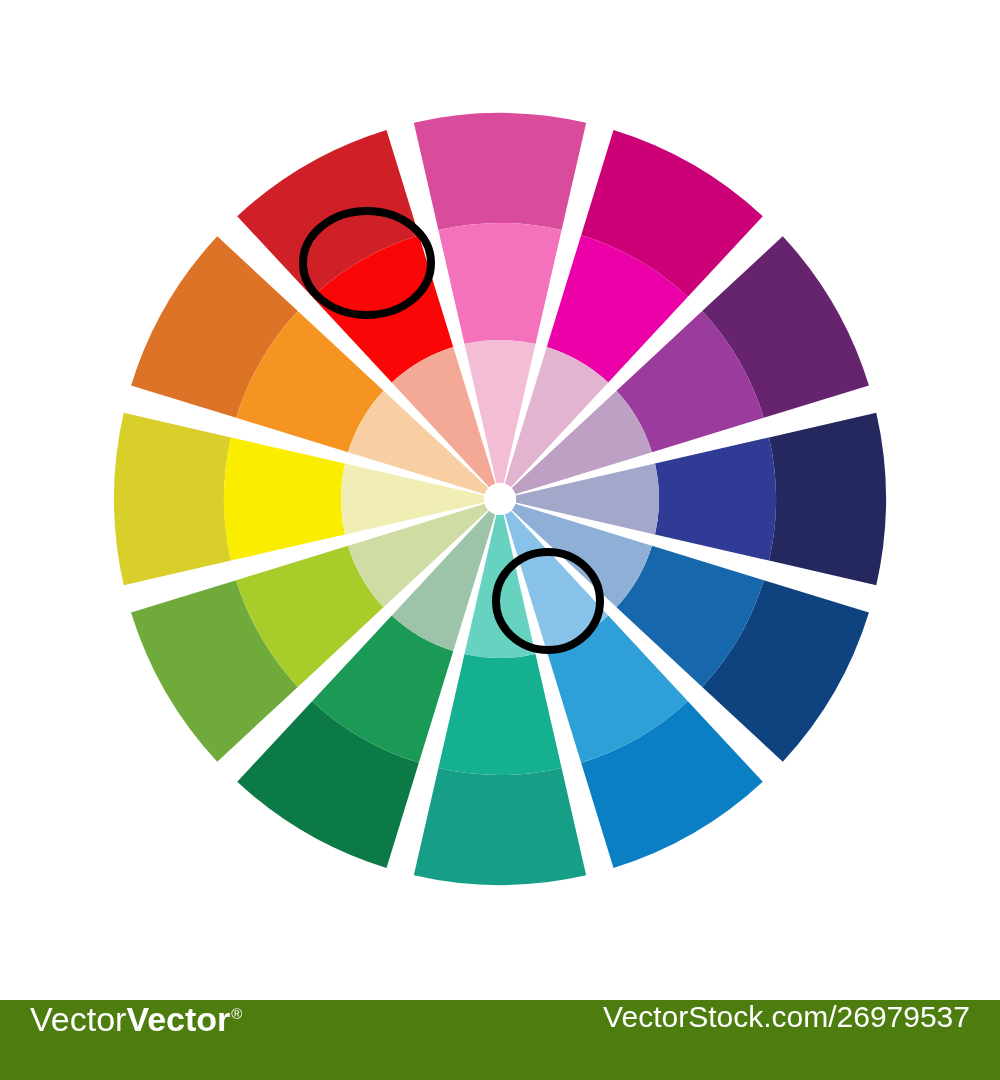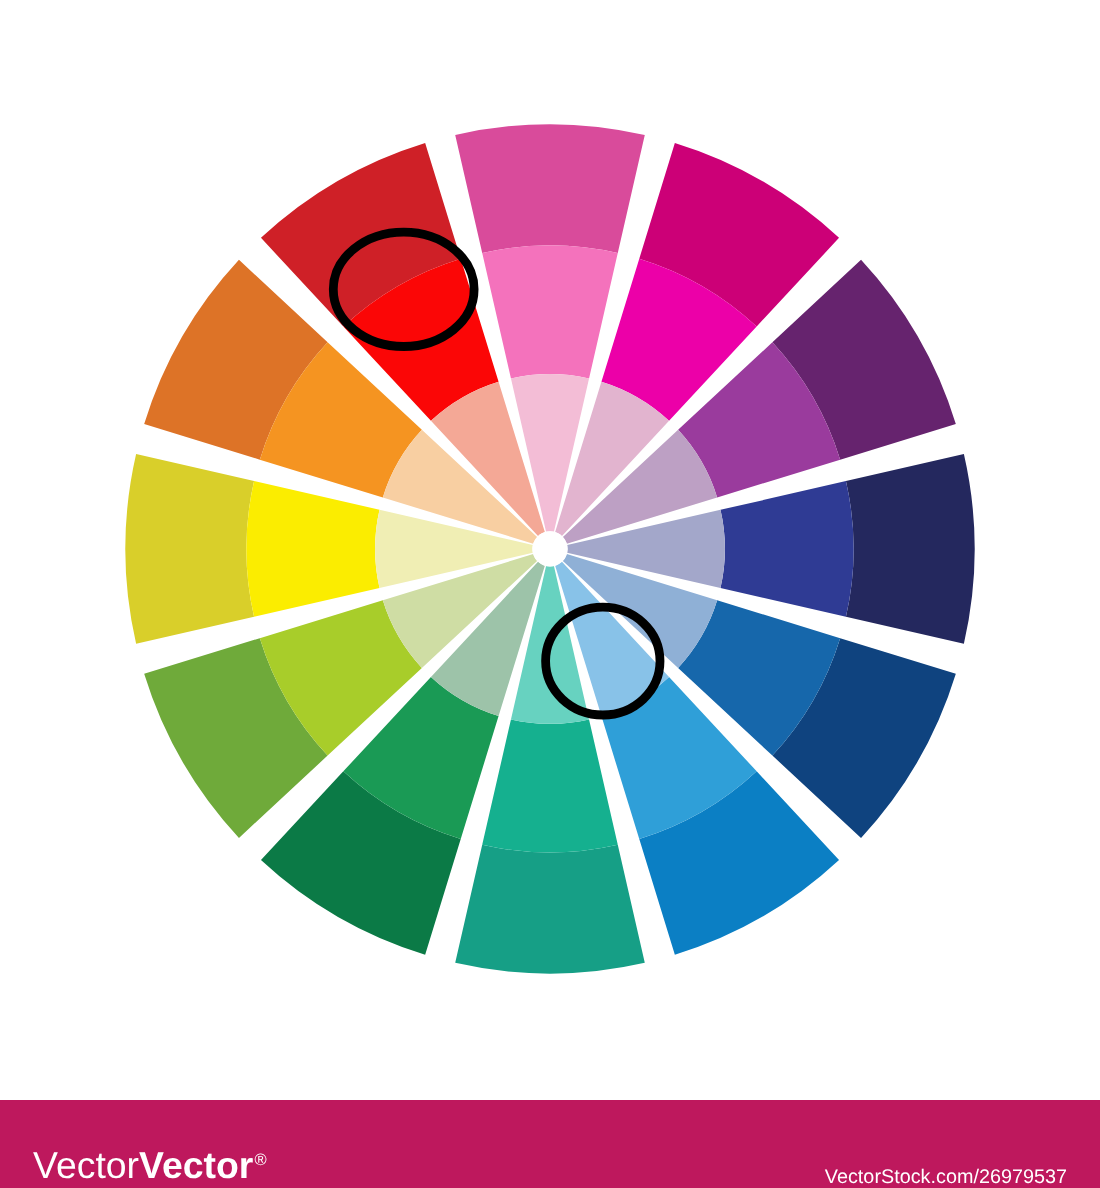--- a/index.html
+++ b/index.html
@@ -10,34 +10,34 @@
     font-family:"Liberation Sans", sans-serif;
     overflow:hidden;
   }
   #stage{position:relative;width:1000px;height:1080px;background:#fff;}
   #wheel-area{position:absolute;left:0;top:0;width:1000px;height:1000px;}
   svg.wheel{display:block;width:1000px;height:1000px;}
 
   
   #footer{
     position:absolute;left:0;bottom:0;width:1000px;height:80px;
-    background:#be185d;
-    display:flex;align-items:flex-end;justify-content:space-between;
+    background:#4d7c0f;
+    display:flex;align-items:flex-start;justify-content:space-between;
     box-sizing:border-box;padding:0 30px;
   }
   #brand{
     color:#ffffff;font-size:34px;letter-spacing:0px;
     font-family:"Liberation Sans", sans-serif;
     display:flex;align-items:baseline;
   }
   #brand .thin{font-weight:300;}
   #brand .bold{font-weight:bold;}
   #brand .reg{font-size:15px;vertical-align:super;position:relative;top:-12px;margin-left:1px;}
   #site{
-    color:#ffffff;font-size:18px;
+    color:#ffffff;font-size:30px;
     font-family:"Liberation Sans", sans-serif;
     letter-spacing:0px;
   }
 </style>
 </head>
 <body>
 
 <div id="stage">
 
   <div id="wheel-area">

